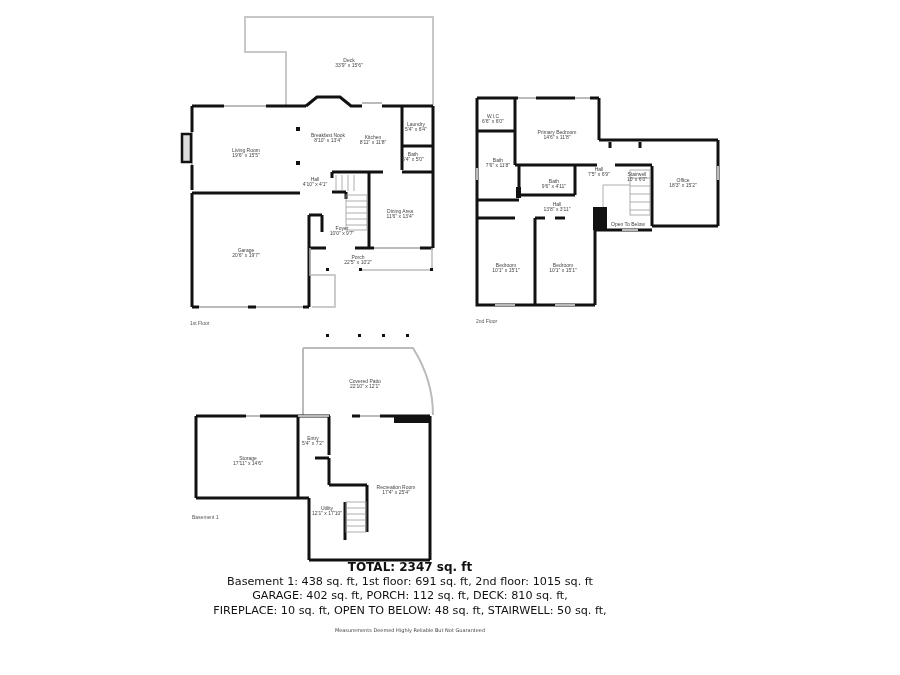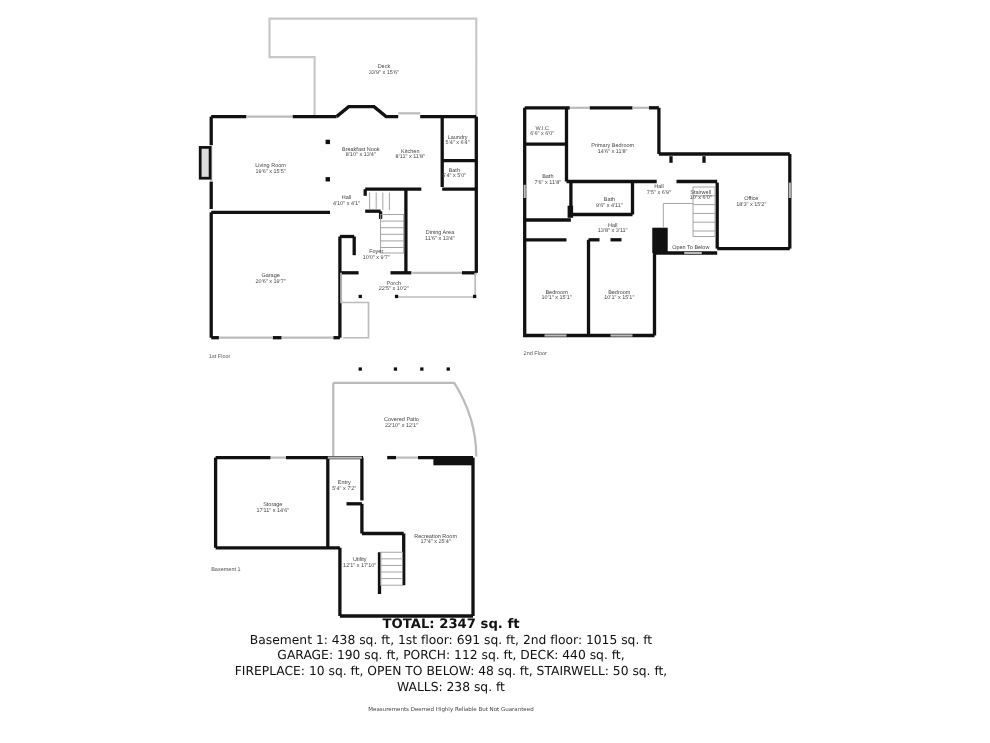--- a/index.html
+++ b/index.html
@@ -234,17 +234,16 @@
     <text class="lbl" x="396" y="494">17'4" x 25'4"</text>
     <text class="lbl" x="327" y="510">Utility</text>
     <text class="lbl" x="327" y="515">12'1" x 17'10"</text>
     <text class="flr" x="192" y="519">Basement 1</text>
   </g>
 </svg>
 
 <div class="summary">
   <div class="total">TOTAL: 2347 sq. ft</div>
   <div class="line">Basement 1: 438 sq. ft, 1st floor: 691 sq. ft, 2nd floor: 1015 sq. ft</div>
-  <div class="line">GARAGE: 190 sq. ft, PORCH: 112 sq. ft, DECK: 440 sq. ft,</div>
+  <div class="line">GARAGE: 402 sq. ft, PORCH: 112 sq. ft, DECK: 810 sq. ft,</div>
   <div class="line">FIREPLACE: 10 sq. ft, OPEN TO BELOW: 48 sq. ft, STAIRWELL: 50 sq. ft,</div>
-  <div class="line">WALLS: 238 sq. ft</div>
   <div class="disclaimer">Measurements Deemed Highly Reliable But Not Guaranteed</div>
 </div>
 
 </body></html>

